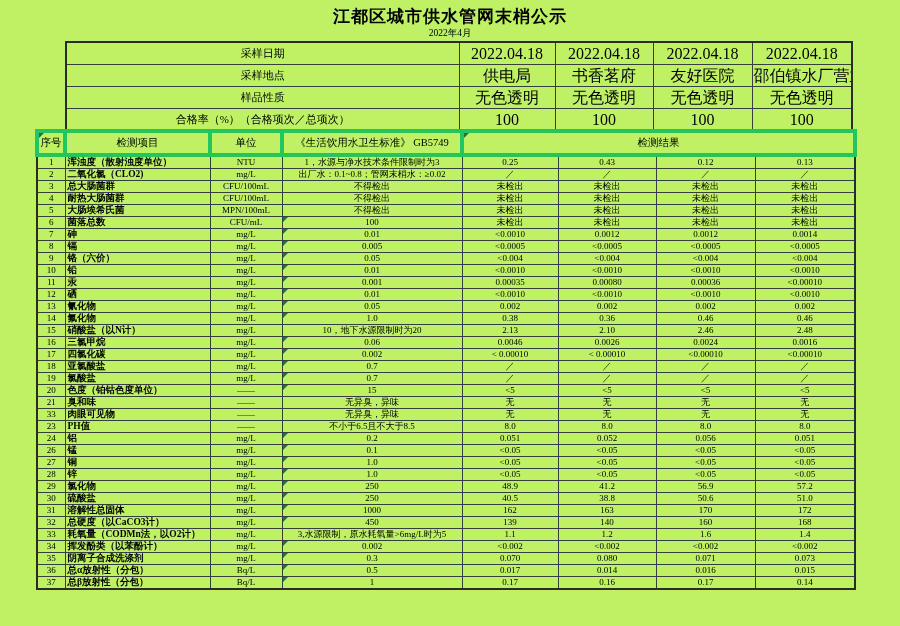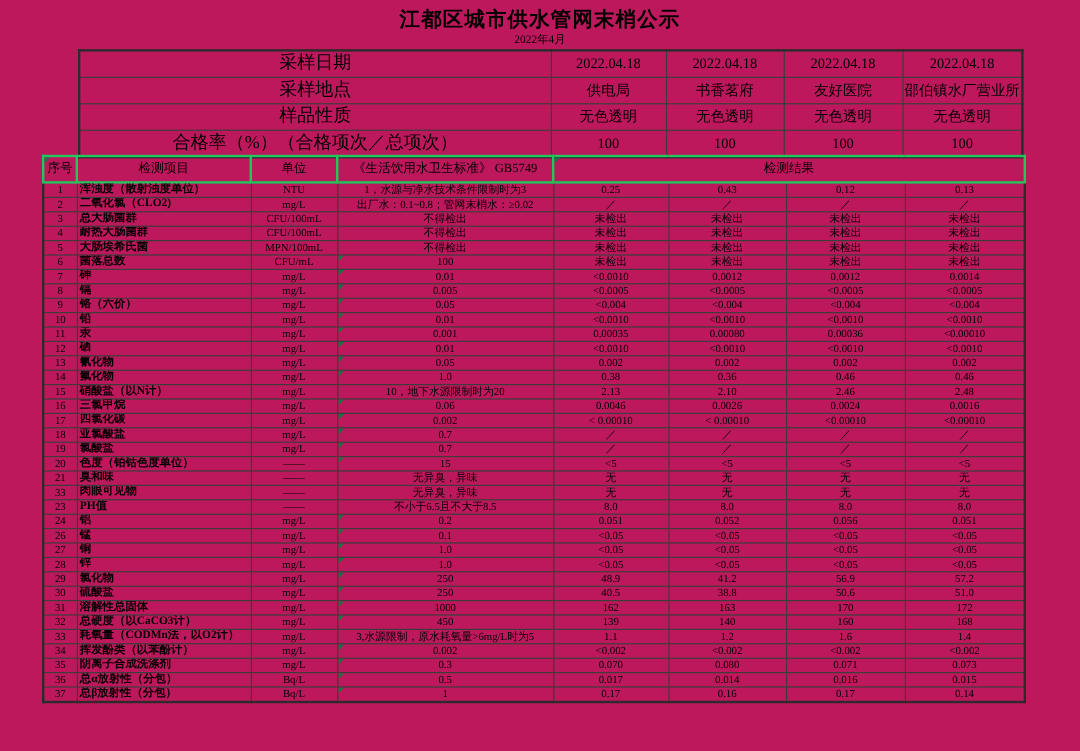--- a/index.html
+++ b/index.html
@@ -1,30 +1,30 @@
 <!DOCTYPE html>
 <html lang="zh"><head>
 <meta charset="utf-8">
 <style>
   html,body{margin:0;padding:0;background:#fff;}
-  .page{position:relative;width:900px;height:626px;background:#be185d;color:#000;
+  .page{position:relative;width:900px;height:626px;background:#bef264;color:#000;
         font-family:"Liberation Serif","DejaVu Serif",serif;overflow:hidden;}
   .title{position:absolute;top:5px;left:0;width:100%;text-align:center;
          font-size:17px;font-weight:bold;letter-spacing:1px;
          font-family:"DejaVu Sans","Liberation Sans",sans-serif;}
   .subtitle{position:absolute;top:27px;left:0;width:100%;text-align:center;font-size:9.5px;}
   table{border-collapse:collapse;table-layout:fixed;}
   td,th{padding:0 1px;overflow:hidden;white-space:nowrap;box-sizing:border-box;}
   
   .summary{position:absolute;left:65px;top:41px;width:788px;border:2px solid #2b2b2b;}
-  .summary td{border:1px solid #3c3c3c;height:21px;text-align:center;font-size:12px;line-height:21px;}
-  .summary td.lbl{font-size:15px;margin-top:45px;}
+  .summary td{border:1px solid #3c3c3c;height:21px;text-align:center;font-size:16px;line-height:21px;}
+  .summary td.lbl{font-size:11px;margin-top:45px;}
   
   .detail{position:absolute;left:35px;top:129px;width:818px;border:2px solid #2b2b2b;}
-  .detail th{border:2px solid #22c55e;height:20px;font-size:10.5px;font-weight:normal;
+  .detail th{border:4px solid #22c55e;height:20px;font-size:10.5px;font-weight:normal;
              text-align:center;line-height:20px;}
   .detail td{border:1px solid #3c3c3c;height:11px;line-height:11px;font-size:9px;text-align:center;}
   .detail td.c-item{text-align:left;font-size:9.5px;padding-left:2px;font-weight:bold;}
   .detail td.c-unit,.detail td.c-std{font-size:9px;}
   
   .note{position:relative;}
   .note::before{content:"";position:absolute;left:0;top:0;width:0;height:0;
                 border-top:5px solid #1e7145;border-right:5px solid transparent;}
 </style>
 </head>

